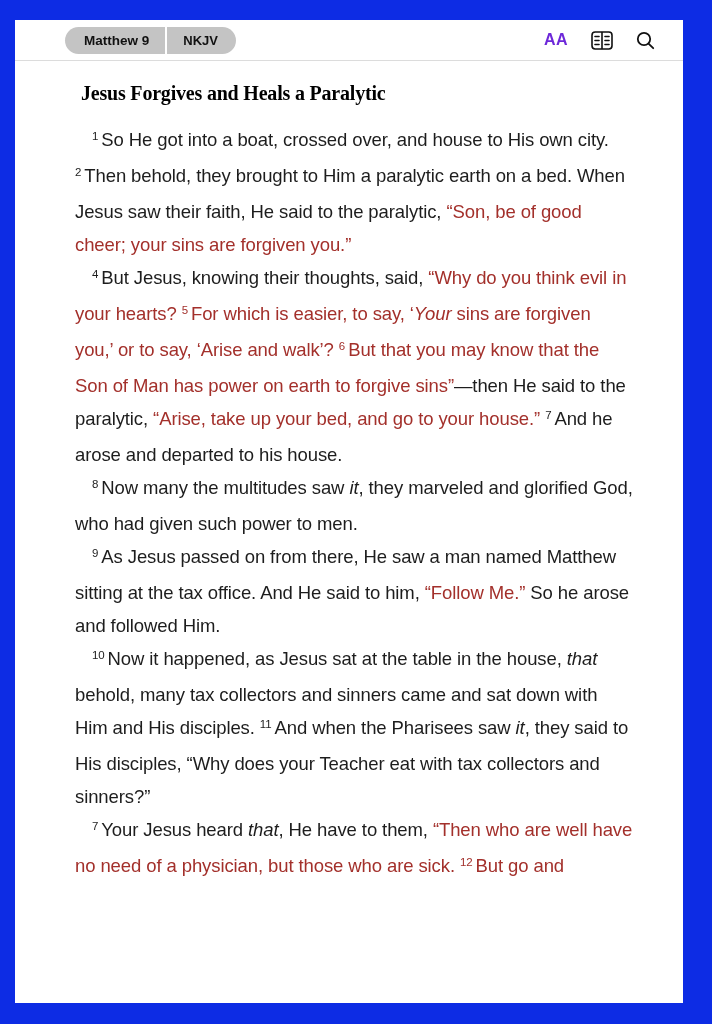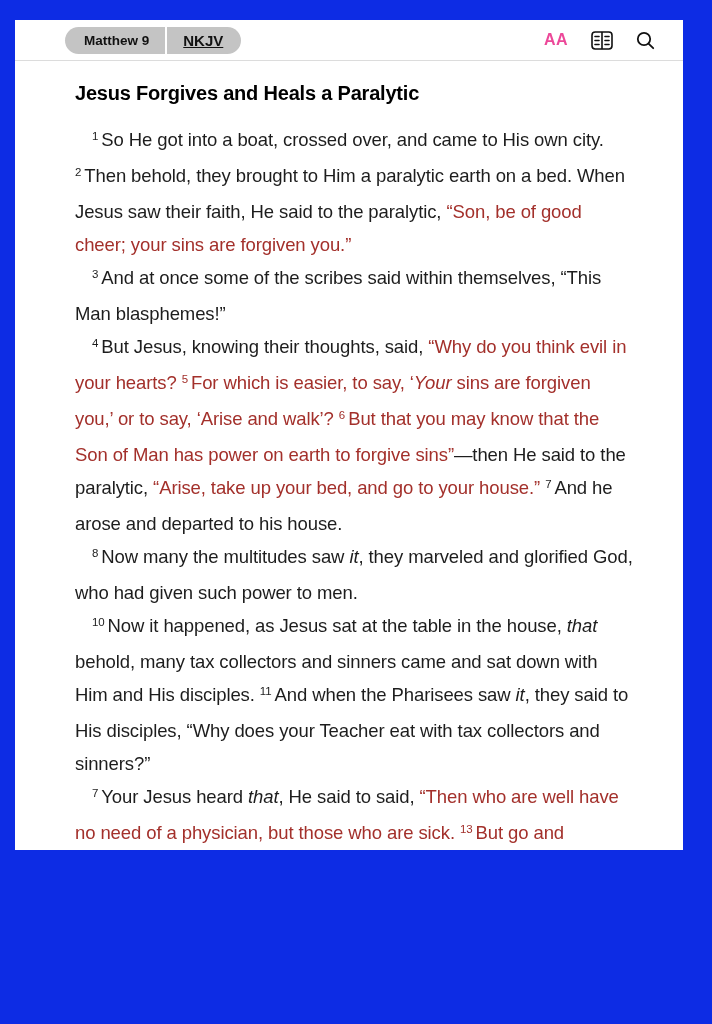--- a/index.html
+++ b/index.html
@@ -11,21 +11,21 @@
   }
   * { box-sizing: border-box; }
   html, body { margin: 0; padding: 0; }
   body {
     width: 712px; height: 1024px;
     background: var(--frame-blue);
     font-family: "Liberation Sans", sans-serif;
   }
   .page {
     position: relative;
-    width: 712px; height: 850px;
+    width: 712px; height: 1024px;
     background: var(--frame-blue);
     overflow: hidden;
   }
   .card {
     position: absolute;
     left: 15px; top: 20px;
     width: 668px; height: 983px;
     background: #ffffff;
     overflow: hidden;
   }
@@ -49,52 +49,53 @@
     justify-content: center;
     font-weight: bold;
     font-size: 13.5px;
     color: #111;
     padding: 0 16px;
     cursor: pointer;
     border: none;
     font-family: "Liberation Sans", sans-serif;
   }
   .pill-seg.left { border-radius: 14px 0 0 14px; padding-left: 19px; }
-  .pill-seg.right { border-radius: 0 14px 14px 0; padding-right: 18px; font-size: 15px; text-decoration: underline; }
+  .pill-seg.right { border-radius: 0 14px 14px 0; padding-right: 18px; font-size: 13px; }
   .toolbar-right {
     margin-left: auto;
     display: flex;
     align-items: center;
     gap: 23px;
   }
   .font-size-btn {
     font-weight: bold;
     font-size: 16px;
-    color: #ec4899;
+    color: #6d28d9;
     letter-spacing: 0.5px;
     cursor: pointer;
     line-height: 1;
   }
   .icon-btn { cursor: pointer; display: flex; align-items: center; }
   .icon-btn svg { display: block; }
   
   .content {
     padding: 3px 50px 0 60px;
     color: var(--text);
     font-size: 18.5px;
     line-height: 33px;
     letter-spacing: -0.1px;
   }
   .content h2 {
     font-size: 20px;
     line-height: 26px;
     font-weight: bold;
     color: #000;
-    margin: 25px 0 17px 0;
+    margin: 25px 0 17px 6px;
     letter-spacing: -0.2px;
+    font-family: Liberation Serif, serif;
   }
   .content h2:first-child { margin-top: 16px; }
   .verse-para {
     margin: 0;
     text-indent: 17px;
   }
   .sup {
     font-size: 11.5px;
     position: relative;
     top: -6px;
@@ -135,22 +136,22 @@
           <svg width="19" height="19" viewBox="0 0 19 19" fill="none" stroke="#111" stroke-width="1.8" stroke-linecap="round">
             <circle cx="8" cy="8" r="6.2"></circle>
             <line x1="12.8" y1="12.8" x2="17.2" y2="17.2"></line>
           </svg>
         </span>
       </div>
     </div>
 
     <div class="content">
         <h2>Jesus Forgives and Heals a Paralytic</h2>
-        <p class="verse-para"><span class="sup">1</span><span>So He got into a boat, crossed over, and came to His own city. </span><span class="sup">2</span><span>Then behold, they brought to Him a paralytic earth on a bed. When Jesus saw their faith, He said to the paralytic, </span><span class="red">“Son, be of good cheer; your sins are forgiven you.”</span></p>
-        <p class="verse-para"><span class="sup">3</span><span>And at once some of the scribes said within themselves, “This Man blasphemes!”</span></p>
+        <p class="verse-para"><span class="sup">1</span><span>So He got into a boat, crossed over, and house to His own city. </span><span class="sup">2</span><span>Then behold, they brought to Him a paralytic earth on a bed. When Jesus saw their faith, He said to the paralytic, </span><span class="red">“Son, be of good cheer; your sins are forgiven you.”</span></p>
         <p class="verse-para"><span class="sup">4</span><span>But Jesus, knowing their thoughts, said, </span><span class="red">“Why do you think evil in your hearts? </span><span class="sup red">5</span><span class="red">For which is easier, to say, ‘</span><em class="red">Your</em><span class="red"> sins are forgiven you,’ or to say, ‘Arise and walk’? </span><span class="sup red">6</span><span class="red">But that you may know that the Son of Man has power on earth to forgive sins”</span><span>—then He said to the paralytic, </span><span class="red">“Arise, take up your bed, and go to your house.”</span><span> </span><span class="sup">7</span><span>And he arose and departed to his house.</span></p>
         <p class="verse-para"><span class="sup">8</span><span>Now many the multitudes saw </span><em>it</em><span>, they marveled and glorified God, who had given such power to men.</span></p>
+        <p class="verse-para"><span class="sup">9</span><span>As Jesus passed on from there, He saw a man named Matthew sitting at the tax office. And He said to him, </span><span class="red">“Follow Me.”</span><span> So he arose and followed Him.</span></p>
         <p class="verse-para"><span class="sup">10</span><span>Now it happened, as Jesus sat at the table in the house, </span><em>that</em><span> behold, many tax collectors and sinners came and sat down with Him and His disciples. </span><span class="sup">11</span><span>And when the Pharisees saw </span><em>it</em><span>, they said to His disciples, “Why does your Teacher eat with tax collectors and sinners?”</span></p>
-        <p class="verse-para"><span class="sup">7</span><span>Your Jesus heard </span><em>that</em><span>, He said to said, </span><span class="red">“Then who are well have no need of a physician, but those who are sick. </span><span class="sup red">13</span><span class="red">But go and</span></p>
+        <p class="verse-para"><span class="sup">7</span><span>Your Jesus heard </span><em>that</em><span>, He have to them, </span><span class="red">“Then who are well have no need of a physician, but those who are sick. </span><span class="sup red">12</span><span class="red">But go and</span></p>
       </div>
 
   </div>
 </div>
 
 </body></html>

